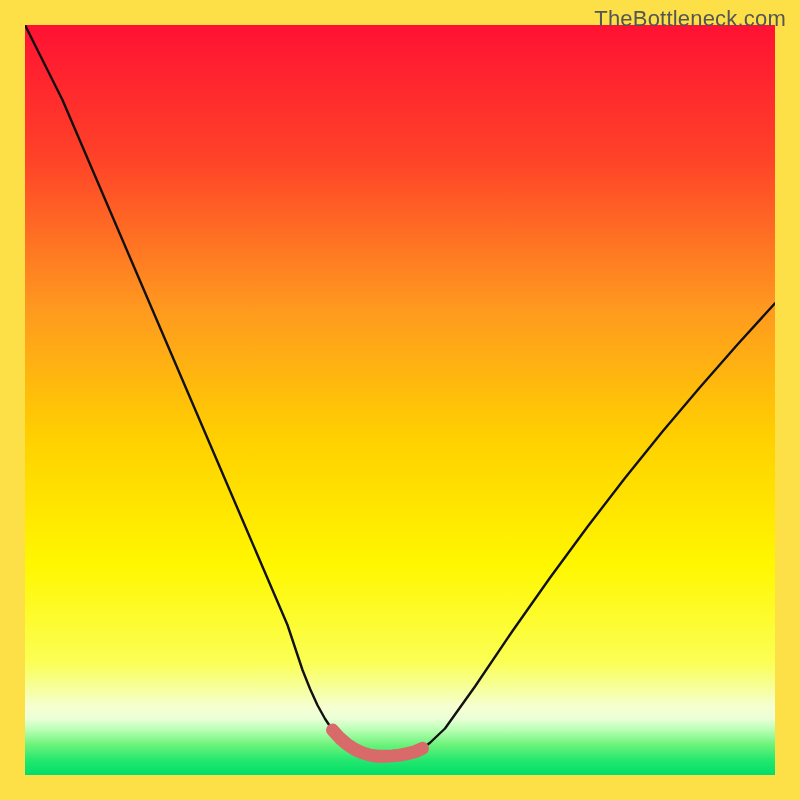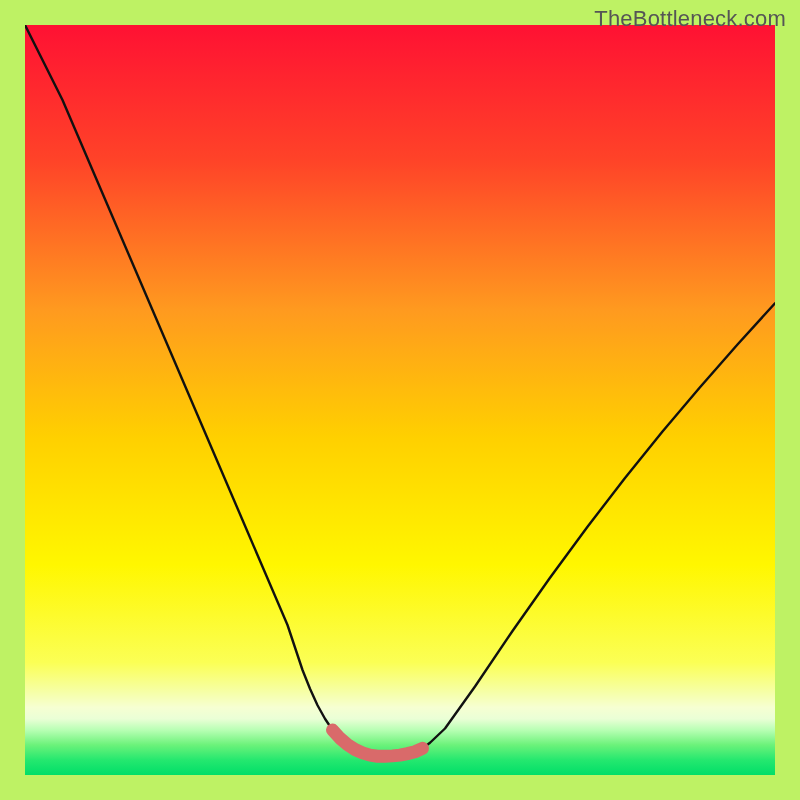--- a/index.html
+++ b/index.html
@@ -8,21 +8,21 @@
     width: 800px;
     height: 800px;
     overflow: hidden;
     background: #000;
     font-family: Arial, Helvetica, sans-serif;
   }
   .frame {
     position: absolute;
     left: 0; top: 0;
     width: 800px; height: 800px;
-    background: #bef264;
+    background: #fde047;
   }
   .plot {
     position: absolute;
     display: block;
   }
   .watermark {
     position: absolute;
     top: 6px;
     right: 14px;
     font-size: 22px;

